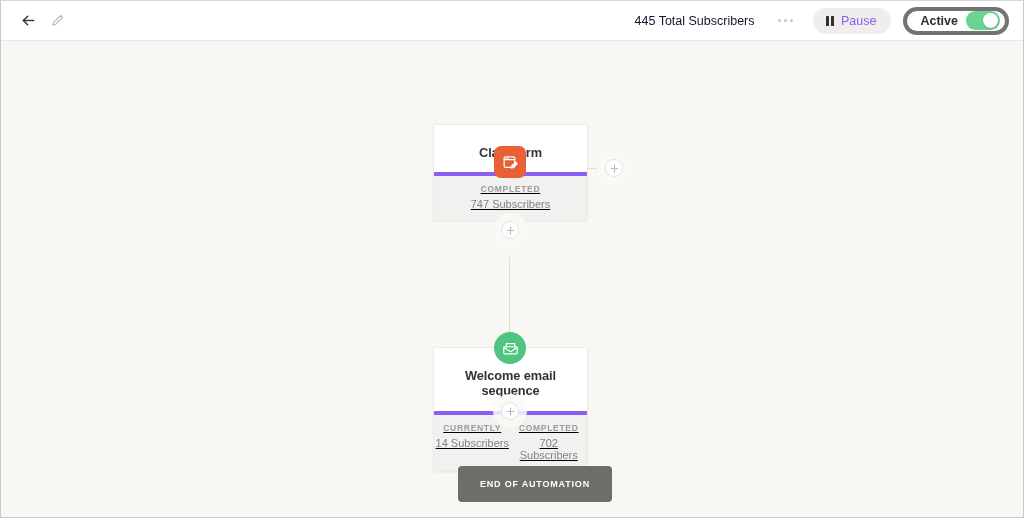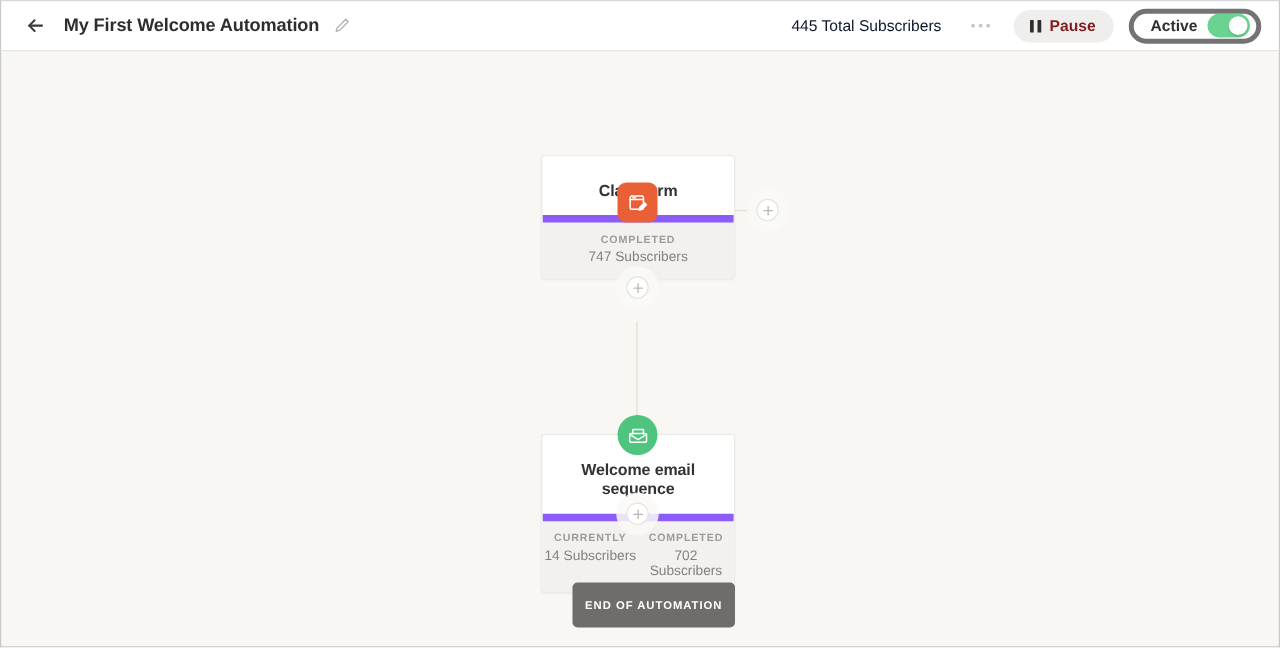--- a/index.html
+++ b/index.html
@@ -57,21 +57,21 @@
   }
   .dots-btn i { width: 3px; height: 3px; border-radius: 50%; background: #c6c6c6; display: block; }
   .pause-btn {
     height: 26px; border-radius: 13px; background: #efeeec;
     display: flex; align-items: center; gap: 7px;
     padding: 0 15px 0 13px; cursor: pointer;
     margin-right: 12px;
   }
   .pause-bars { display: flex; gap: 2.5px; }
   .pause-bars span { width: 3px; height: 10px; background: #2f2f2f; border-radius: 0.5px; display: block; }
-  .pause-label { font-size: 12.5px; font-weight: 700; color: #7f1d1d; }
+  .pause-label { font-size: 12.5px; font-weight: 400; color: #8b5cf6; }
   .toggle-wrap {
     height: 28px; border: 4px solid #737373; border-radius: 14px;
     background: #fff; display: flex; align-items: center;
     gap: 8px; padding: 0 5px 0 13px; cursor: pointer;
   }
   .toggle-label { font-size: 12.5px; font-weight: 700; color: #2f2f2f; }
   .toggle {
     width: 34px; height: 19px; border-radius: 10px;
     background: #6bd391; position: relative; flex: none;
   }
@@ -108,22 +108,22 @@
   .node-head {
     background: #fff;
     padding: 20px 8px 12px;
     text-align: center;
   }
   .node-title {
     font-size: 12.8px; font-weight: 700; color: #333333;
     letter-spacing: -0.1px; line-height: 1.2;
   }
   .node-foot {
-    background: #f2f1ef; border-top: 6px solid #8b5cf6;
-    display: flex; padding: 8px 0 10px;
+    background: #f2f1ef; border-top: 4px solid #8b5cf6;
+    display: flex; padding: 8px 0 10px; text-decoration: underline;
   }
   .stat { flex: 1 1 0; text-align: center; }
   .stat-label {
     font-size: 8.5px; font-weight: 700; color: #9b9b9b;
     letter-spacing: .7px; text-transform: uppercase;
     margin-bottom: 4px;
   }
   .stat-value { font-size: 11px; color: #828282; }
 
   .node-icon {
@@ -132,42 +132,41 @@
     display: flex; align-items: center; justify-content: center;
     color: #ffffff;
   }
   .node-icon.form { background: #ea6036; border-radius: 7px; }
   .node-icon.mail { background: #4fc47e; border-radius: 50%; }
 
   .end-node {
     position: absolute; z-index: 5;
     background: #6e6d6a; border-radius: 4px;
     height: 36px; display: flex; align-items: center; justify-content: center;
-    padding: 0 10px;
+    padding: 0 22px;
   }
   .end-label {
     font-size: 9px; font-weight: 700; color: #ffffff;
     letter-spacing: .8px; text-transform: uppercase; white-space: nowrap;
   }
 </style>
 </head>
 <body>
 
 <div id="app">
 
   <div class="header">
 
     <div class="back-btn">
       <svg width="17" height="17" viewBox="0 0 20 20" fill="none" stroke="currentColor" stroke-width="1.9" stroke-linecap="round" stroke-linejoin="round">
         <path d="M16 10H4"></path>
           <path d="M9 5l-5 5 5 5"></path>
       </svg>
     </div>
 
-    <div class="title">My First Welcome Automation</div>
 
     <div class="pencil-btn">
       <svg width="15" height="15" viewBox="0 0 20 20" fill="none" stroke="currentColor" stroke-width="1.5" stroke-linecap="round" stroke-linejoin="round">
         <path d="M14.2 3.3l2.5 2.5L7.4 15.1 4 16l.9-3.4z"></path>
       </svg>
     </div>
 
     <div class="spacer"></div>
 
     <div class="subs-count">445 Total Subscribers</div>

